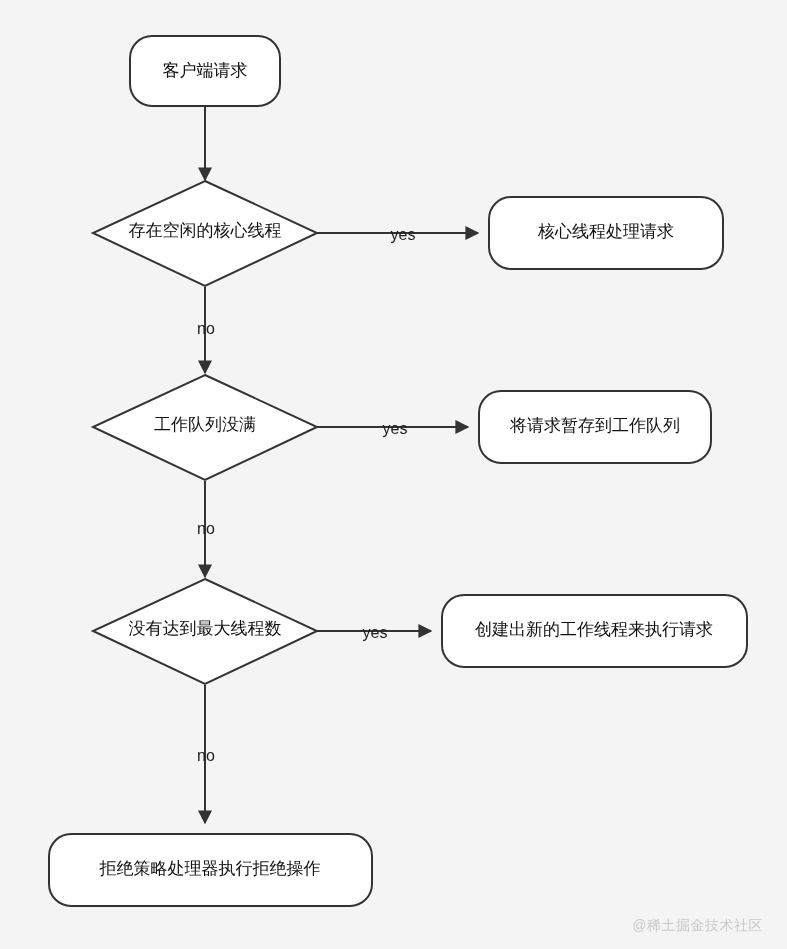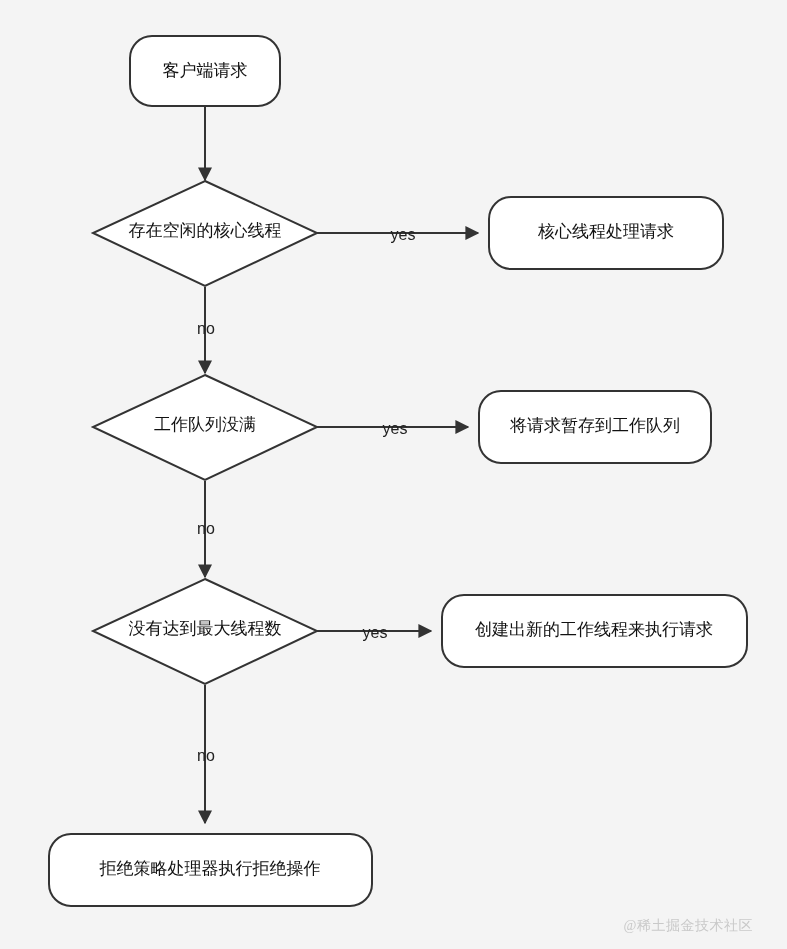--- a/index.html
+++ b/index.html
@@ -48,23 +48,23 @@
   }
   .edge-text {
     font-family: "Liberation Sans", "DejaVu Sans", sans-serif;
     font-size: 16px;
     fill: #222222;
     text-anchor: middle;
     dominant-baseline: middle;
   }
   .watermark {
     position: absolute;
-    right: 34px;
+    right: 24px;
     bottom: 14px;
-    font-family: Liberation Serif, serif;
+    font-family: Liberation Sans, sans-serif;
     font-size: 14px;
     color: #c9c9c9;
     letter-spacing: 0.5px;
     user-select: none;
   }
 </style>
 </head>
 <body>
 
 <div id="canvas">

